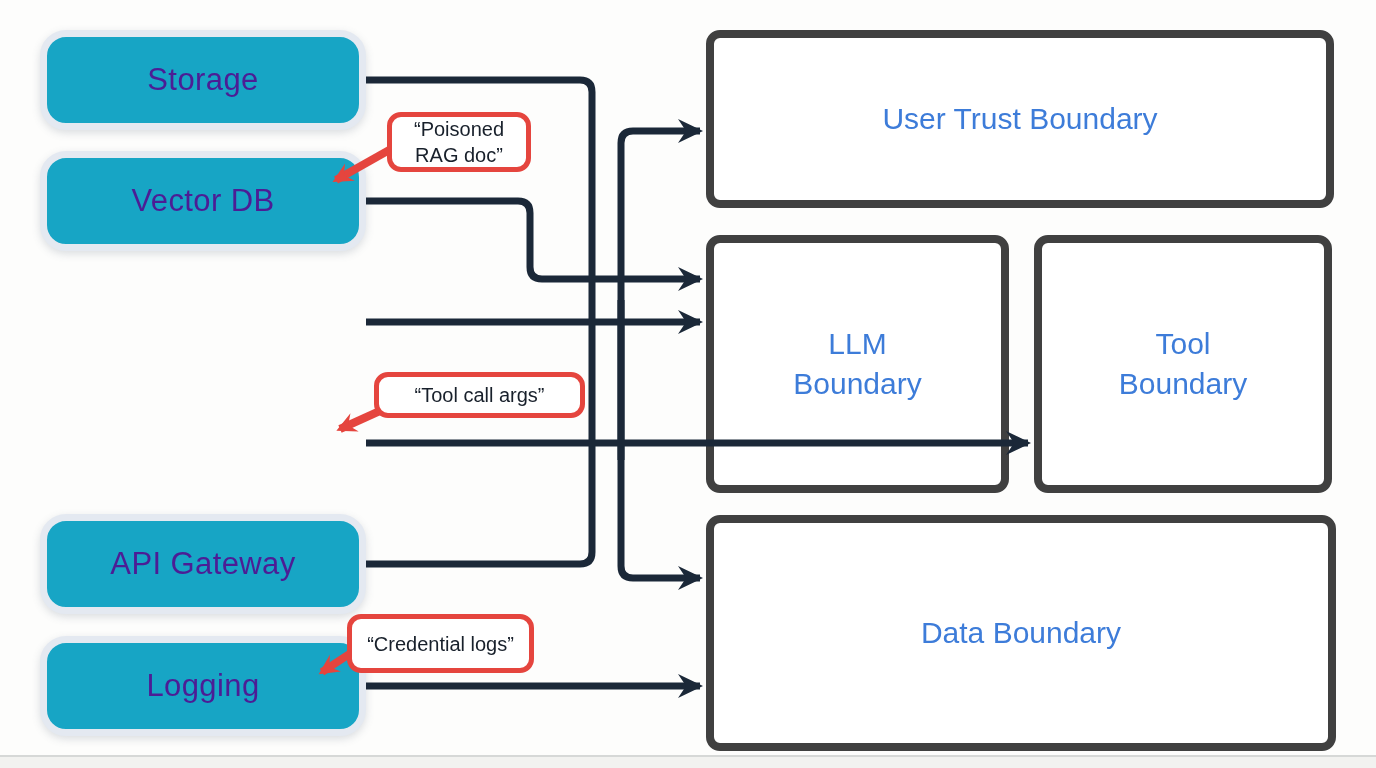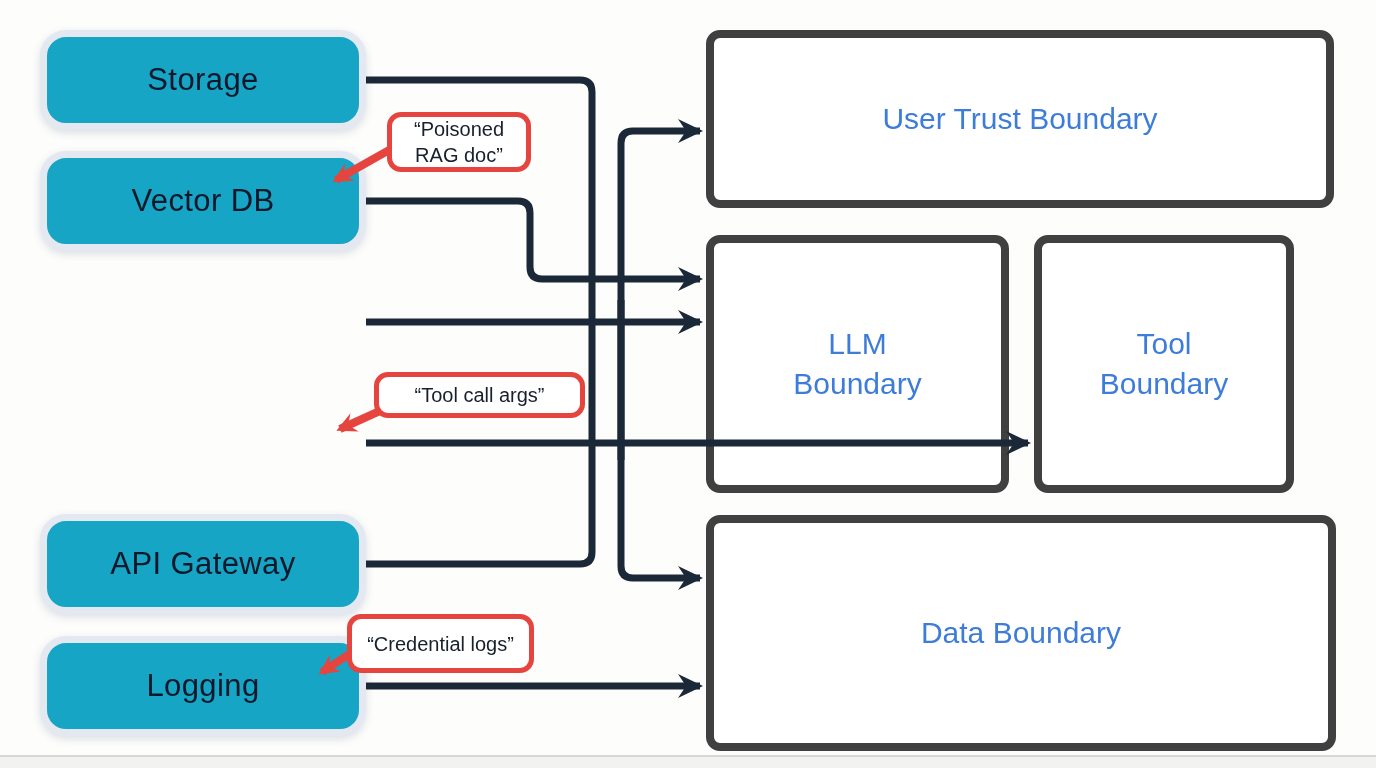--- a/index.html
+++ b/index.html
@@ -13,21 +13,21 @@
     position:absolute; left:40px; width:326px; height:100px;
     background:#17A5C5;
     border:7px solid #E4E9F1;
     border-radius:26px;
     box-shadow:0 3px 9px rgba(80,95,115,.20);
     box-sizing:border-box;
     display:flex; align-items:center; justify-content:center;
     z-index:2;
   }
   .node span {
-    color:#0f172a; font-size:31px; font-weight:500; letter-spacing:.4px;
+    color:#4c1d95; font-size:31px; font-weight:500; letter-spacing:.4px;
   }
   
   .boundary {
     position:absolute; background:#FFFFFF;
     border:8px solid #404040; border-radius:14px;
     box-sizing:border-box;
     display:flex; align-items:center; justify-content:center;
     z-index:1;
   }
   .boundary span {
@@ -58,21 +58,21 @@
 
 <div class="stage">
 
   <div class="boundary" style="left:706px; top:30px; width:628px; height:178px;">
     <span>User Trust Boundary</span>
   </div>
   <div class="boundary" style="left:706px; top:235px; width:303px; height:258px;">
     <span>LLM
 Boundary</span>
   </div>
-  <div class="boundary" style="left:1034px; top:235px; width:260px; height:258px;">
+  <div class="boundary" style="left:1034px; top:235px; width:298px; height:258px;">
     <span>Tool
 Boundary</span>
   </div>
   <div class="boundary" style="left:706px; top:515px; width:630px; height:236px;">
     <span>Data Boundary</span>
   </div>
 
   <div class="node" style="top:30px;">
     <span>Storage</span>
   </div>

